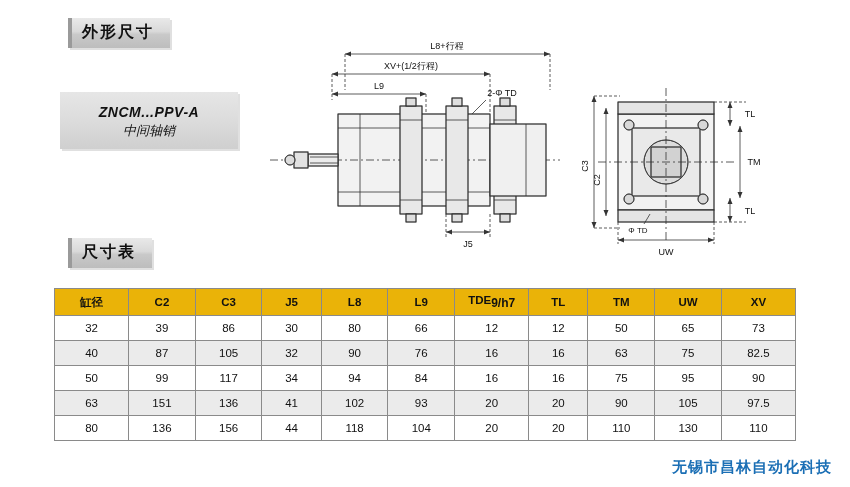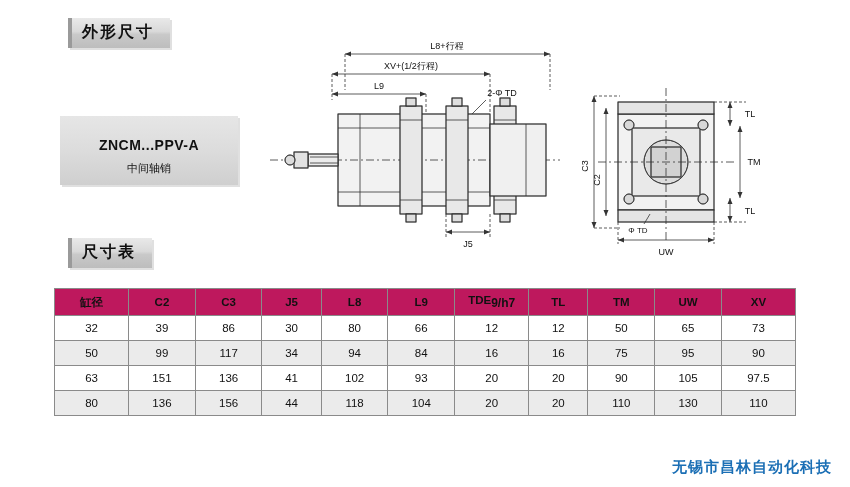--- a/index.html
+++ b/index.html
@@ -32,30 +32,31 @@
     padding: 4px 16px 5px 10px;
     box-shadow: 2px 2px 0 rgba(0,0,0,0.12);
     text-align: right;
   }
   #chip-outline { left: 68px; top: 18px; }
   #chip-table  { left: 68px; top: 238px; }
 
   
   .model-box {
     position: absolute;
-    left: 60px; top: 116px;
+    left: 60px; top: 92px;
     width: 170px;
     background: linear-gradient(to bottom, #e6e6e6 0%, #dcdcdc 50%, #cfcfcf 100%);
     box-shadow: 2px 2px 0 rgba(0,0,0,0.12);
     text-align: center;
-    padding: 21px 4px 9px 4px;
+    padding: 12px 4px 9px 4px;
     color: #111;
+    font-style: italic;
   }
   .model-box .l1 { font-size: 14px; font-weight: bold; letter-spacing: 0.5px; }
-  .model-box .l2 { font-size: 11px; margin-top: 8px; }
+  .model-box .l2 { font-size: 13px; margin-top: 2px; }
 
   
   .drawing {
     position: absolute;
     left: 250px; top: 28px;
     width: 530px; height: 230px;
   }
 
   
   table.dim {
@@ -68,21 +69,21 @@
   }
   table.dim th, table.dim td {
     border: 1px solid #8a8a8a;
     height: 24px;
     text-align: center;
     vertical-align: middle;
     font-weight: normal;
     padding: 0;
   }
   table.dim thead th {
-    background: #be185d;
+    background: #eab308;
     font-weight: bold;
     height: 26px;
   }
   table.dim tbody tr:nth-child(even) td {
     background: #ebebeb;
   }
   table.dim tbody tr:nth-child(odd) td {
     background: #ffffff;
   }
   .sub { font-size: 12px; vertical-align: sub; }
@@ -291,20 +292,33 @@
         <td>30</td>
         <td>80</td>
         <td>66</td>
         <td>12</td>
         <td>12</td>
         <td>50</td>
         <td>65</td>
         <td>73</td>
       </tr>
       <tr>
+        <td>40</td>
+        <td>87</td>
+        <td>105</td>
+        <td>32</td>
+        <td>90</td>
+        <td>76</td>
+        <td>16</td>
+        <td>16</td>
+        <td>63</td>
+        <td>75</td>
+        <td>82.5</td>
+      </tr>
+      <tr>
         <td>50</td>
         <td>99</td>
         <td>117</td>
         <td>34</td>
         <td>94</td>
         <td>84</td>
         <td>16</td>
         <td>16</td>
         <td>75</td>
         <td>95</td>

